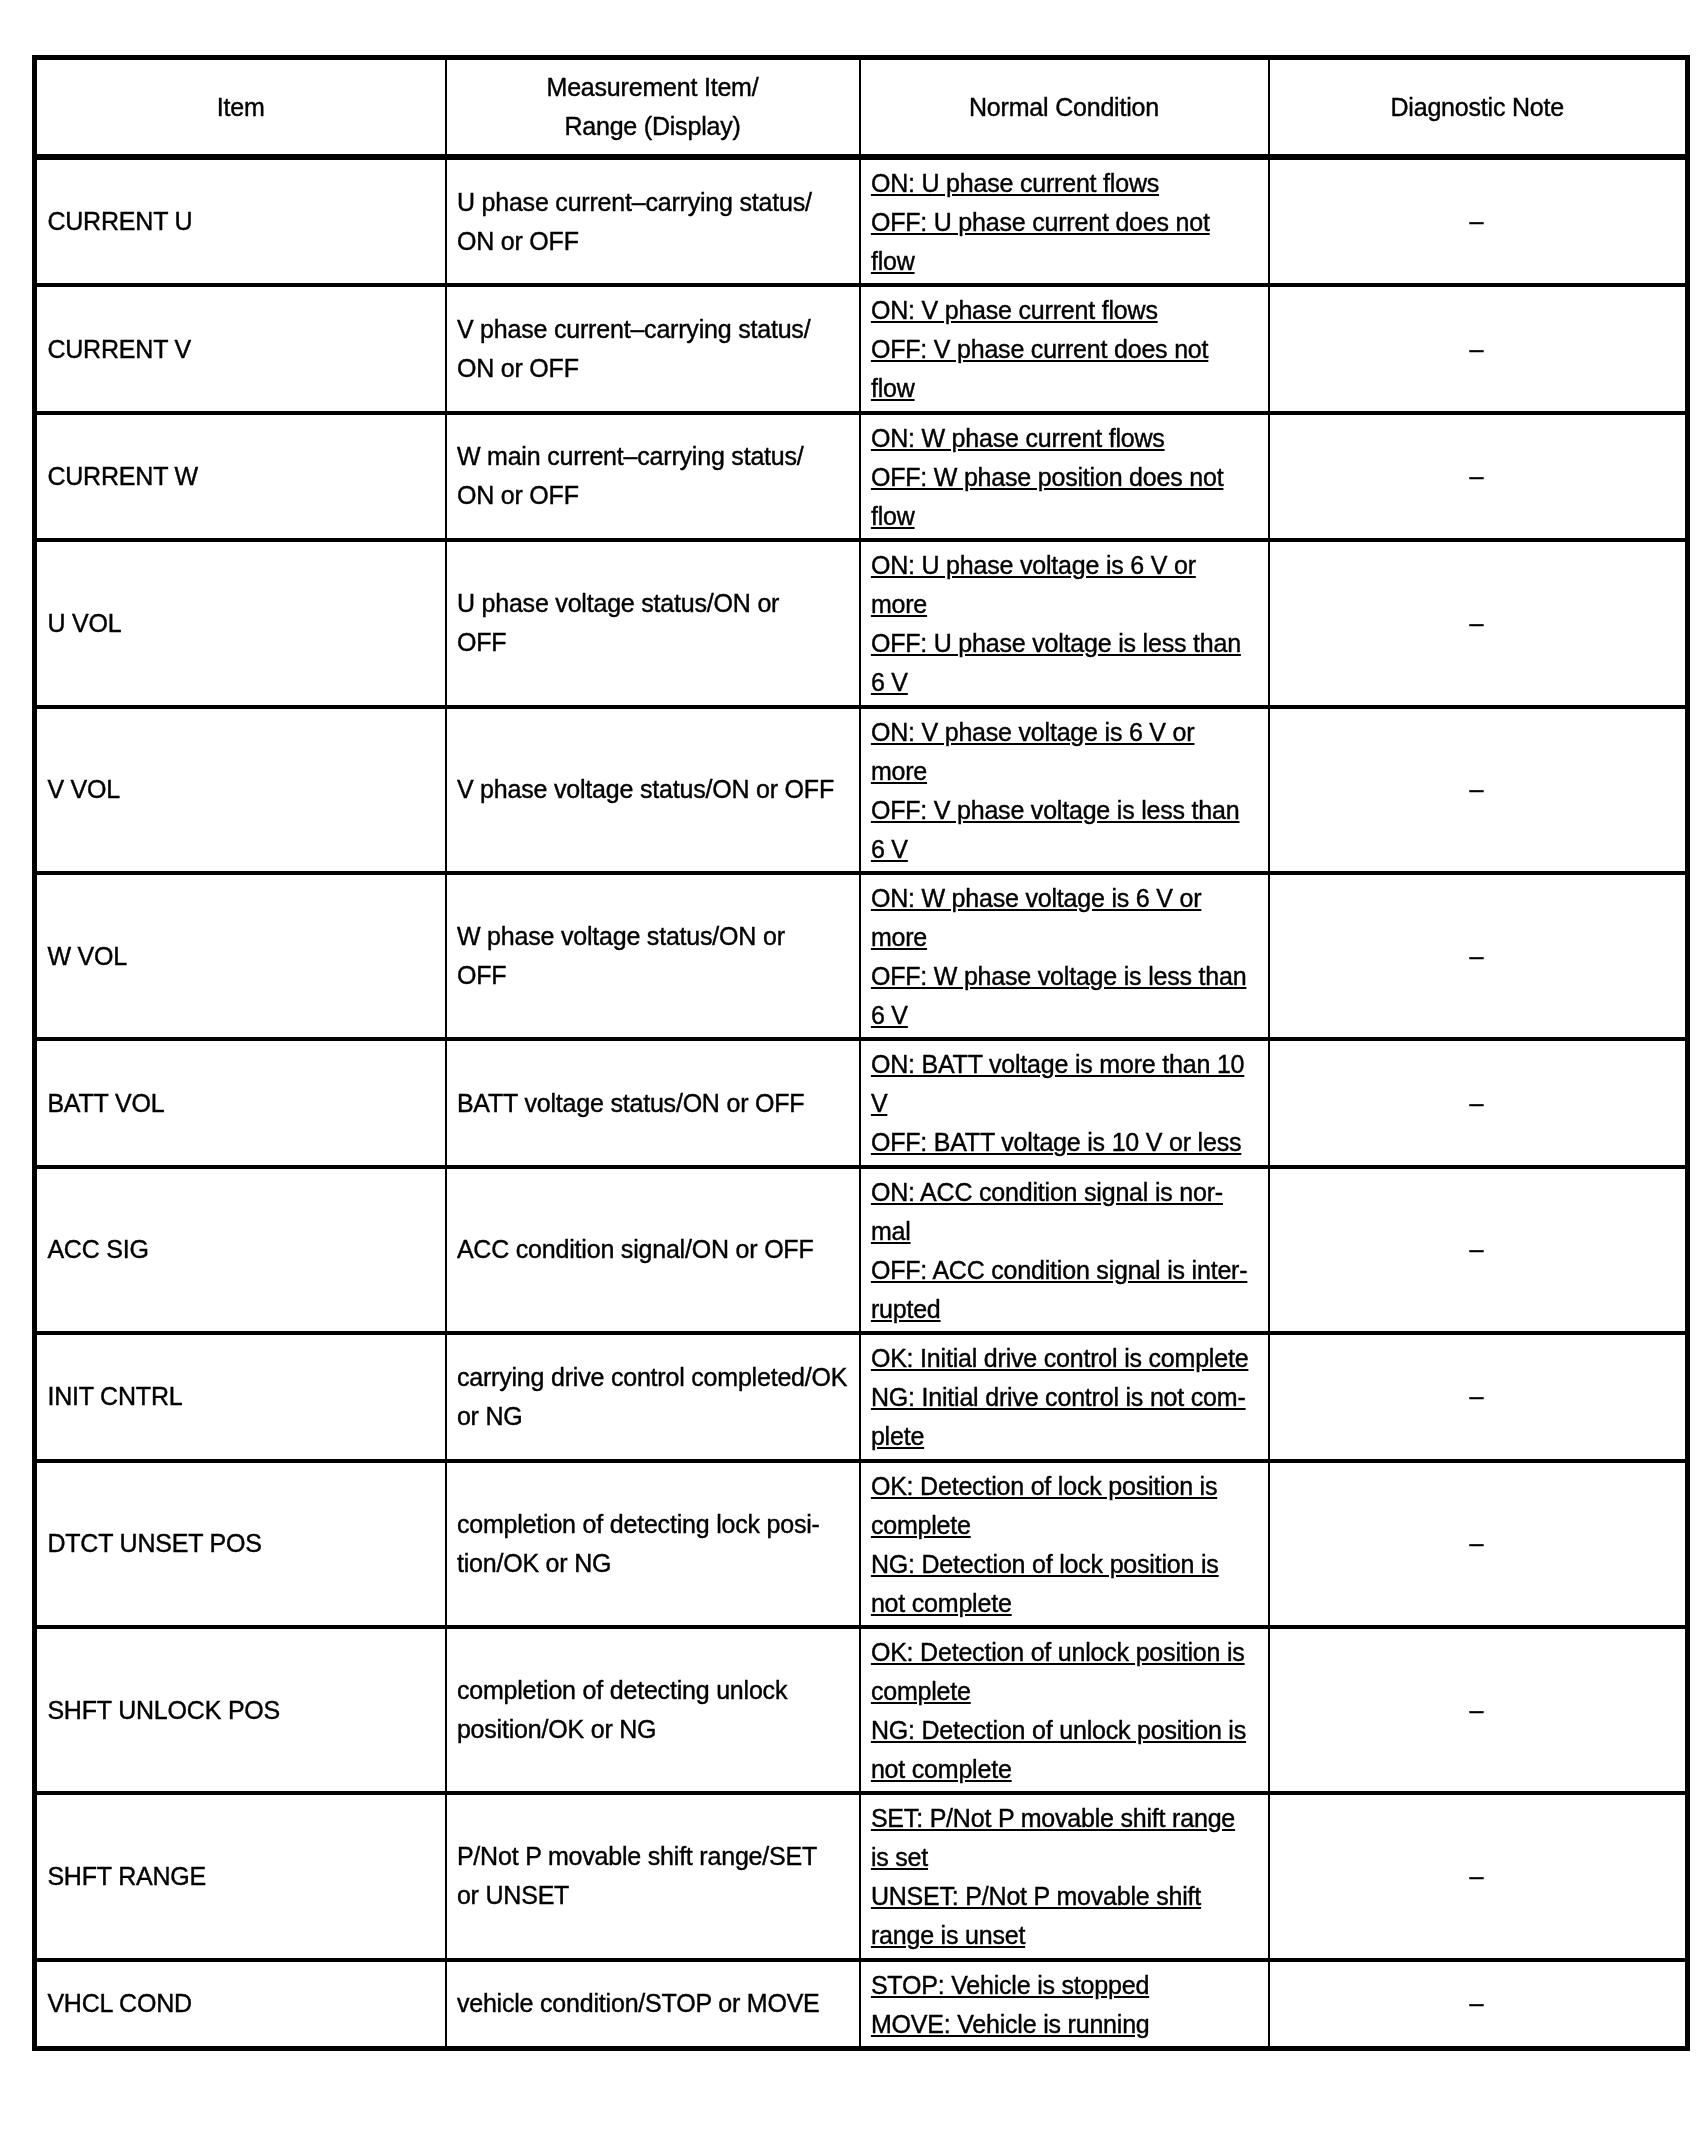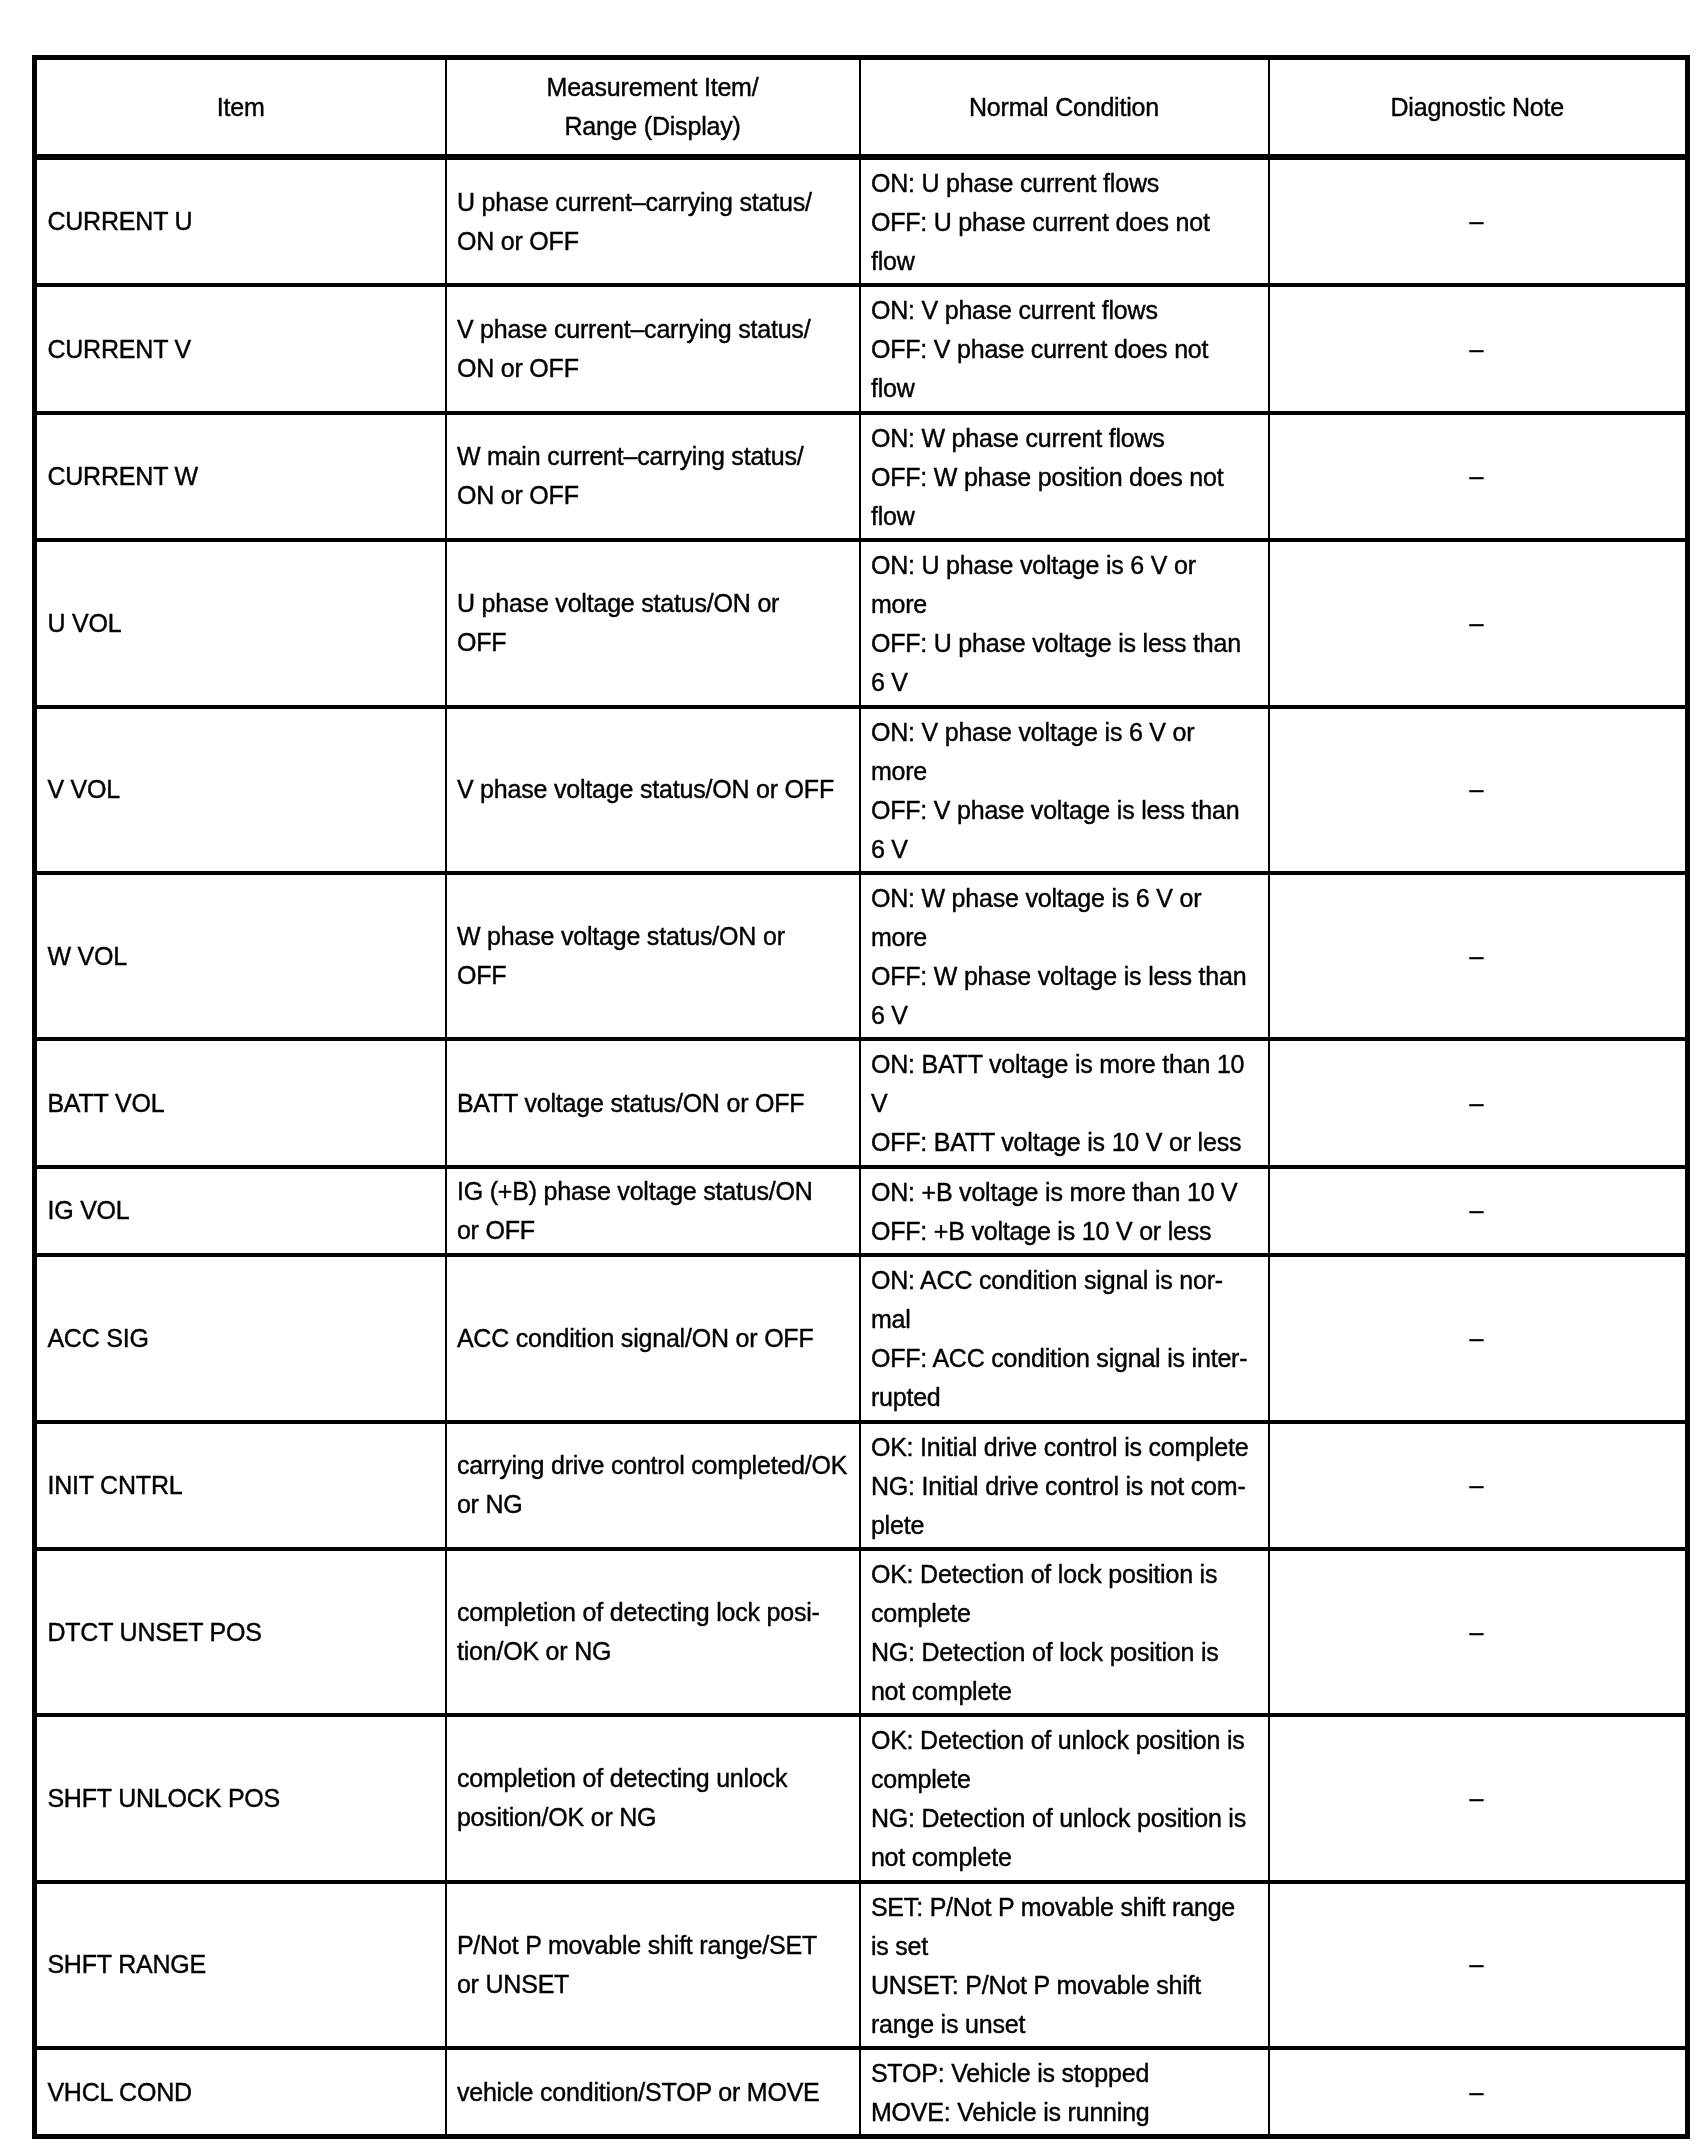--- a/index.html
+++ b/index.html
@@ -46,20 +46,21 @@
     padding: 8px 4.8px;
     border-bottom-width: 6.4px;
   }
   td {
     vertical-align: middle;
     padding: 2.4px 6.4px 2.4px 10.4px;
   }
   td.cell-cond {
     padding-top: 4px;
     vertical-align: top;
+    text-decoration: underline;
   }
   td.cell-note {
     text-align: center;
     padding-left: 4.8px;
   }
 </style>
 </head>
 <body>
 
 <div class="page">
@@ -138,28 +139,20 @@
       </tr>
       <tr>
         <td class="cell-item">BATT VOL</td>
         <td class="cell-meas">BATT voltage status/ON or OFF</td>
         <td class="cell-cond">ON: BATT voltage is more than 10
 V
 OFF: BATT voltage is 10 V or less</td>
         <td class="cell-note">–</td>
       </tr>
       <tr>
-        <td class="cell-item">IG VOL</td>
-        <td class="cell-meas">IG (+B) phase voltage status/ON
-or OFF</td>
-        <td class="cell-cond">ON: +B voltage is more than 10 V
-OFF: +B voltage is 10 V or less</td>
-        <td class="cell-note">–</td>
-      </tr>
-      <tr>
         <td class="cell-item">ACC SIG</td>
         <td class="cell-meas">ACC condition signal/ON or OFF</td>
         <td class="cell-cond">ON: ACC condition signal is nor-
 mal
 OFF: ACC condition signal is inter-
 rupted</td>
         <td class="cell-note">–</td>
       </tr>
       <tr>
         <td class="cell-item">INIT CNTRL</td>

